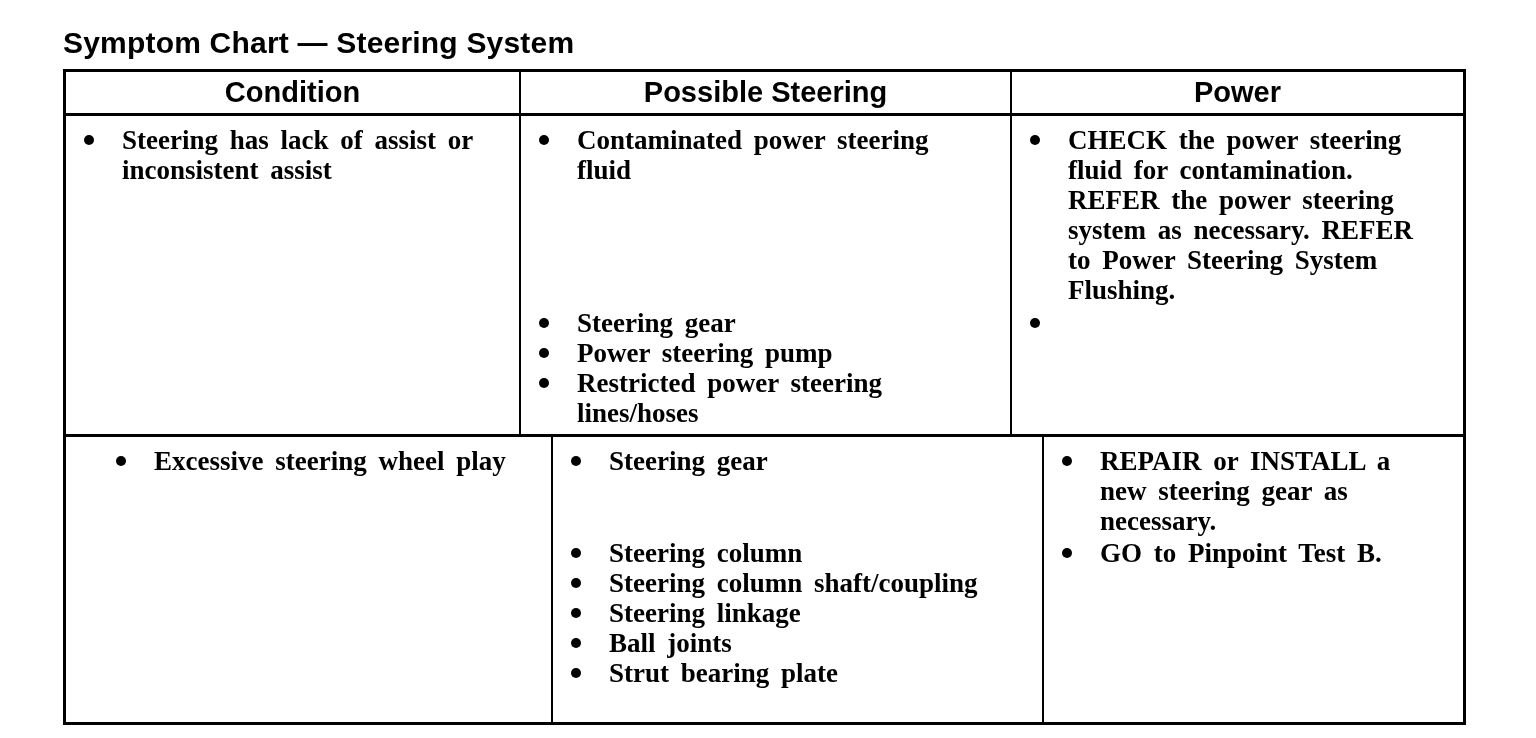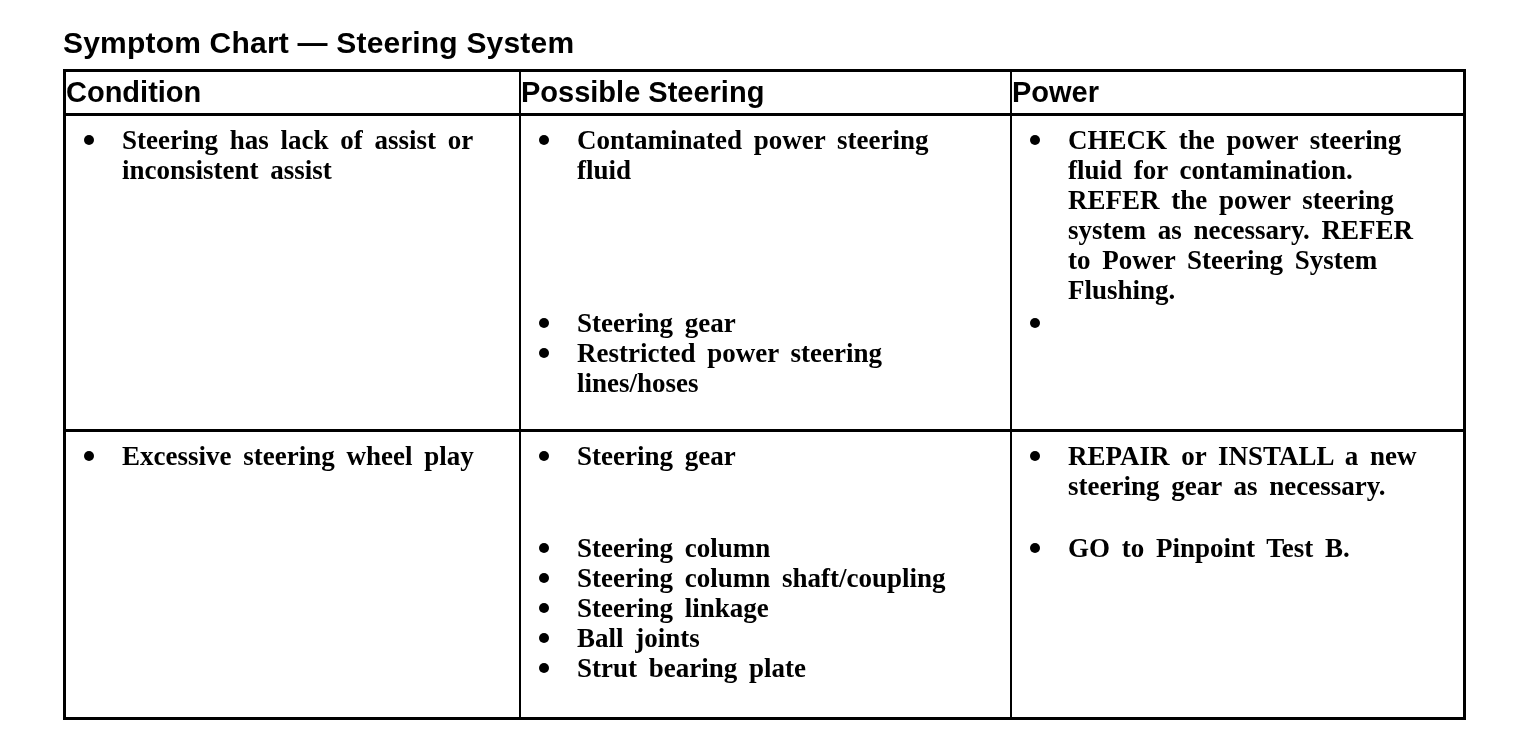--- a/index.html
+++ b/index.html
@@ -34,29 +34,30 @@
   .thead {
     display: grid;
     grid-template-columns: 453px 491px auto;
     border-bottom: 3px solid #000;
   }
   .th {
     font-family: "Liberation Sans", sans-serif;
     font-weight: bold;
     font-size: 29px;
     line-height: 30px;
+    text-align: center;
     padding: 5px 0 6px 0;
   }
   .th + .th { border-left: 2px solid #000; }
   .trow {
     display: grid;
     grid-template-columns: 453px 491px auto;
   }
   .row-0 { min-height: 313px; border-bottom: 3px solid #000; }
-  .row-1 { min-height: 285px; }
+  .row-1 { min-height: 285px; margin-left: 32px; }
   .td {
     box-sizing: border-box;
     padding: 9px 0 6px 0;
   }
   .cell-sources, .cell-action { border-left: 2px solid #000; }
   .cell-condition { padding-right: 12px; }
   .cell-sources  { padding-right: 55px; }
   .cell-action   { padding-right: 40px; }
   .bullet-item {
     position: relative;
@@ -94,20 +95,21 @@
         <div class="trow row-0">
           <div class="td cell-condition">
             <div class="bullet-item"><span class="bullet-dot"></span><span class="bullet-text">Steering has lack of assist or inconsistent assist</span></div>
           </div>
           <div class="td cell-sources">
             <div class="group group-0">
               <div class="bullet-item"><span class="bullet-dot"></span><span class="bullet-text">Contaminated power steering fluid</span></div>
             </div>
             <div class="group group-1">
               <div class="bullet-item"><span class="bullet-dot"></span><span class="bullet-text">Steering gear</span></div>
+              <div class="bullet-item"><span class="bullet-dot"></span><span class="bullet-text">Power steering pump</span></div>
               <div class="bullet-item"><span class="bullet-dot"></span><span class="bullet-text">Restricted power steering lines/hoses</span></div>
             </div>
           </div>
           <div class="td cell-action">
             <div class="group group-0">
               <div class="bullet-item"><span class="bullet-dot"></span><span class="bullet-text">CHECK the power steering fluid for contamination. REFER the power steering system as necessary. REFER to Power Steering System Flushing.</span></div>
             </div>
             <div class="group group-1">
               <div class="bullet-item"><span class="bullet-dot"></span></div>
             </div>

